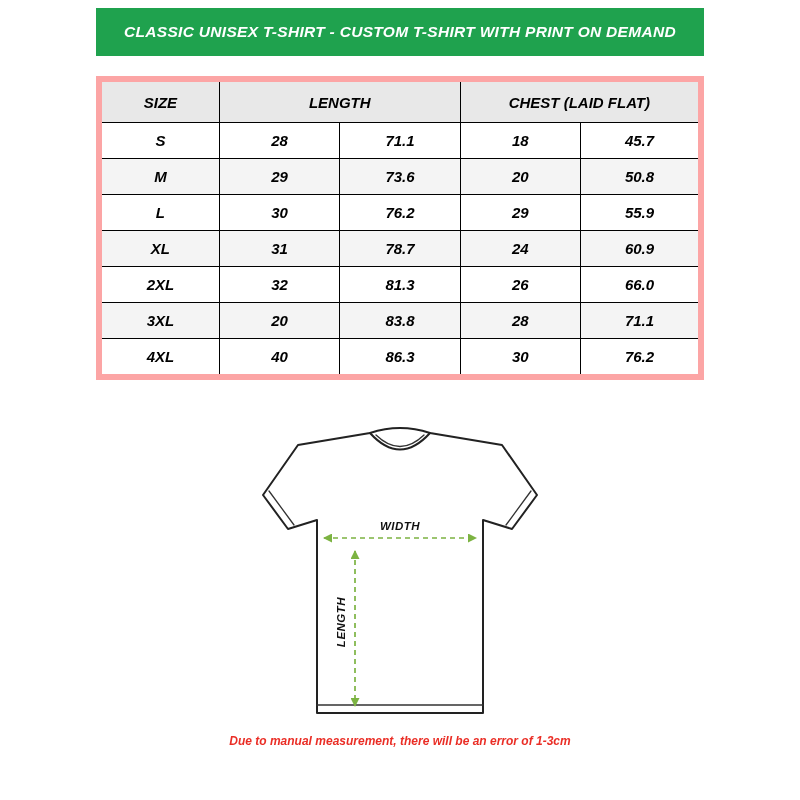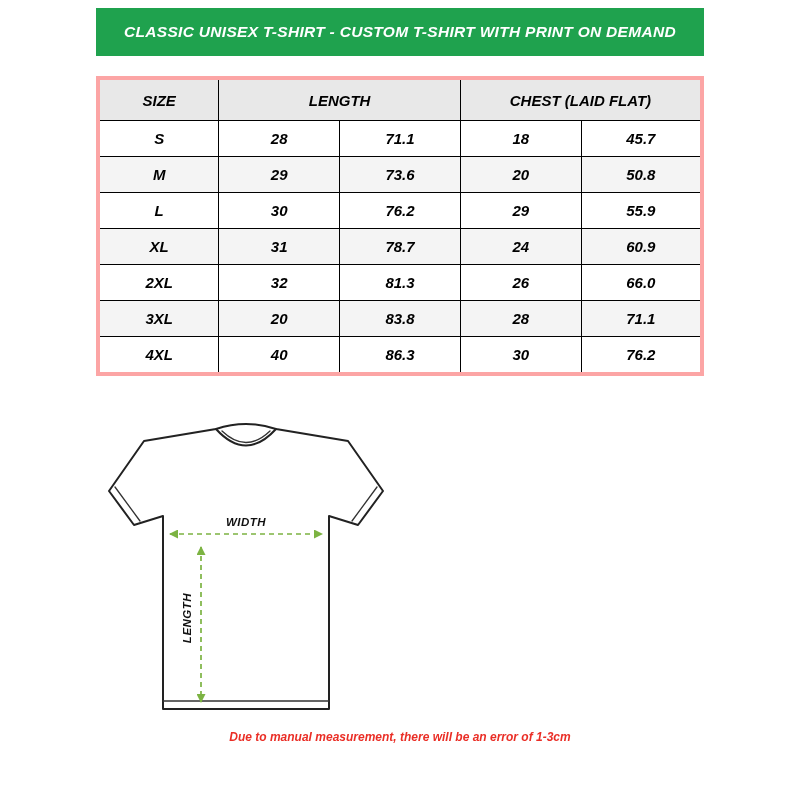--- a/index.html
+++ b/index.html
@@ -28,21 +28,21 @@
     justify-content: center;
     text-align: center;
     font-weight: bold;
     font-size: 15.5px;
     letter-spacing: 0.3px;
   }
   table.size-chart {
     width: 100%;
     margin-top: 20px;
     border-collapse: collapse;
-    border: 4px solid #fca5a5;
+    border: 6px solid #fca5a5;
     table-layout: fixed;
   }
   table.size-chart th,
   table.size-chart td {
     border: 1px solid #000000;
     text-align: center;
     vertical-align: middle;
     font-weight: bold;
     color: #000000;
     font-size: 15px;
@@ -55,21 +55,21 @@
   table.size-chart td {
     height: 35px;
     background: #ffffff;
   }
   table.size-chart tbody tr:nth-child(even) td {
     background: #f4f4f4;
   }
   .diagram {
     margin-top: 34px;
     display: flex;
-    justify-content: flex-start;
+    justify-content: center;
   }
   .shirt {
     fill: #ffffff;
     stroke: #222222;
     stroke-width: 2;
     stroke-linejoin: round;
   }
   .shirt-line {
     fill: none;
     stroke: #222222;

